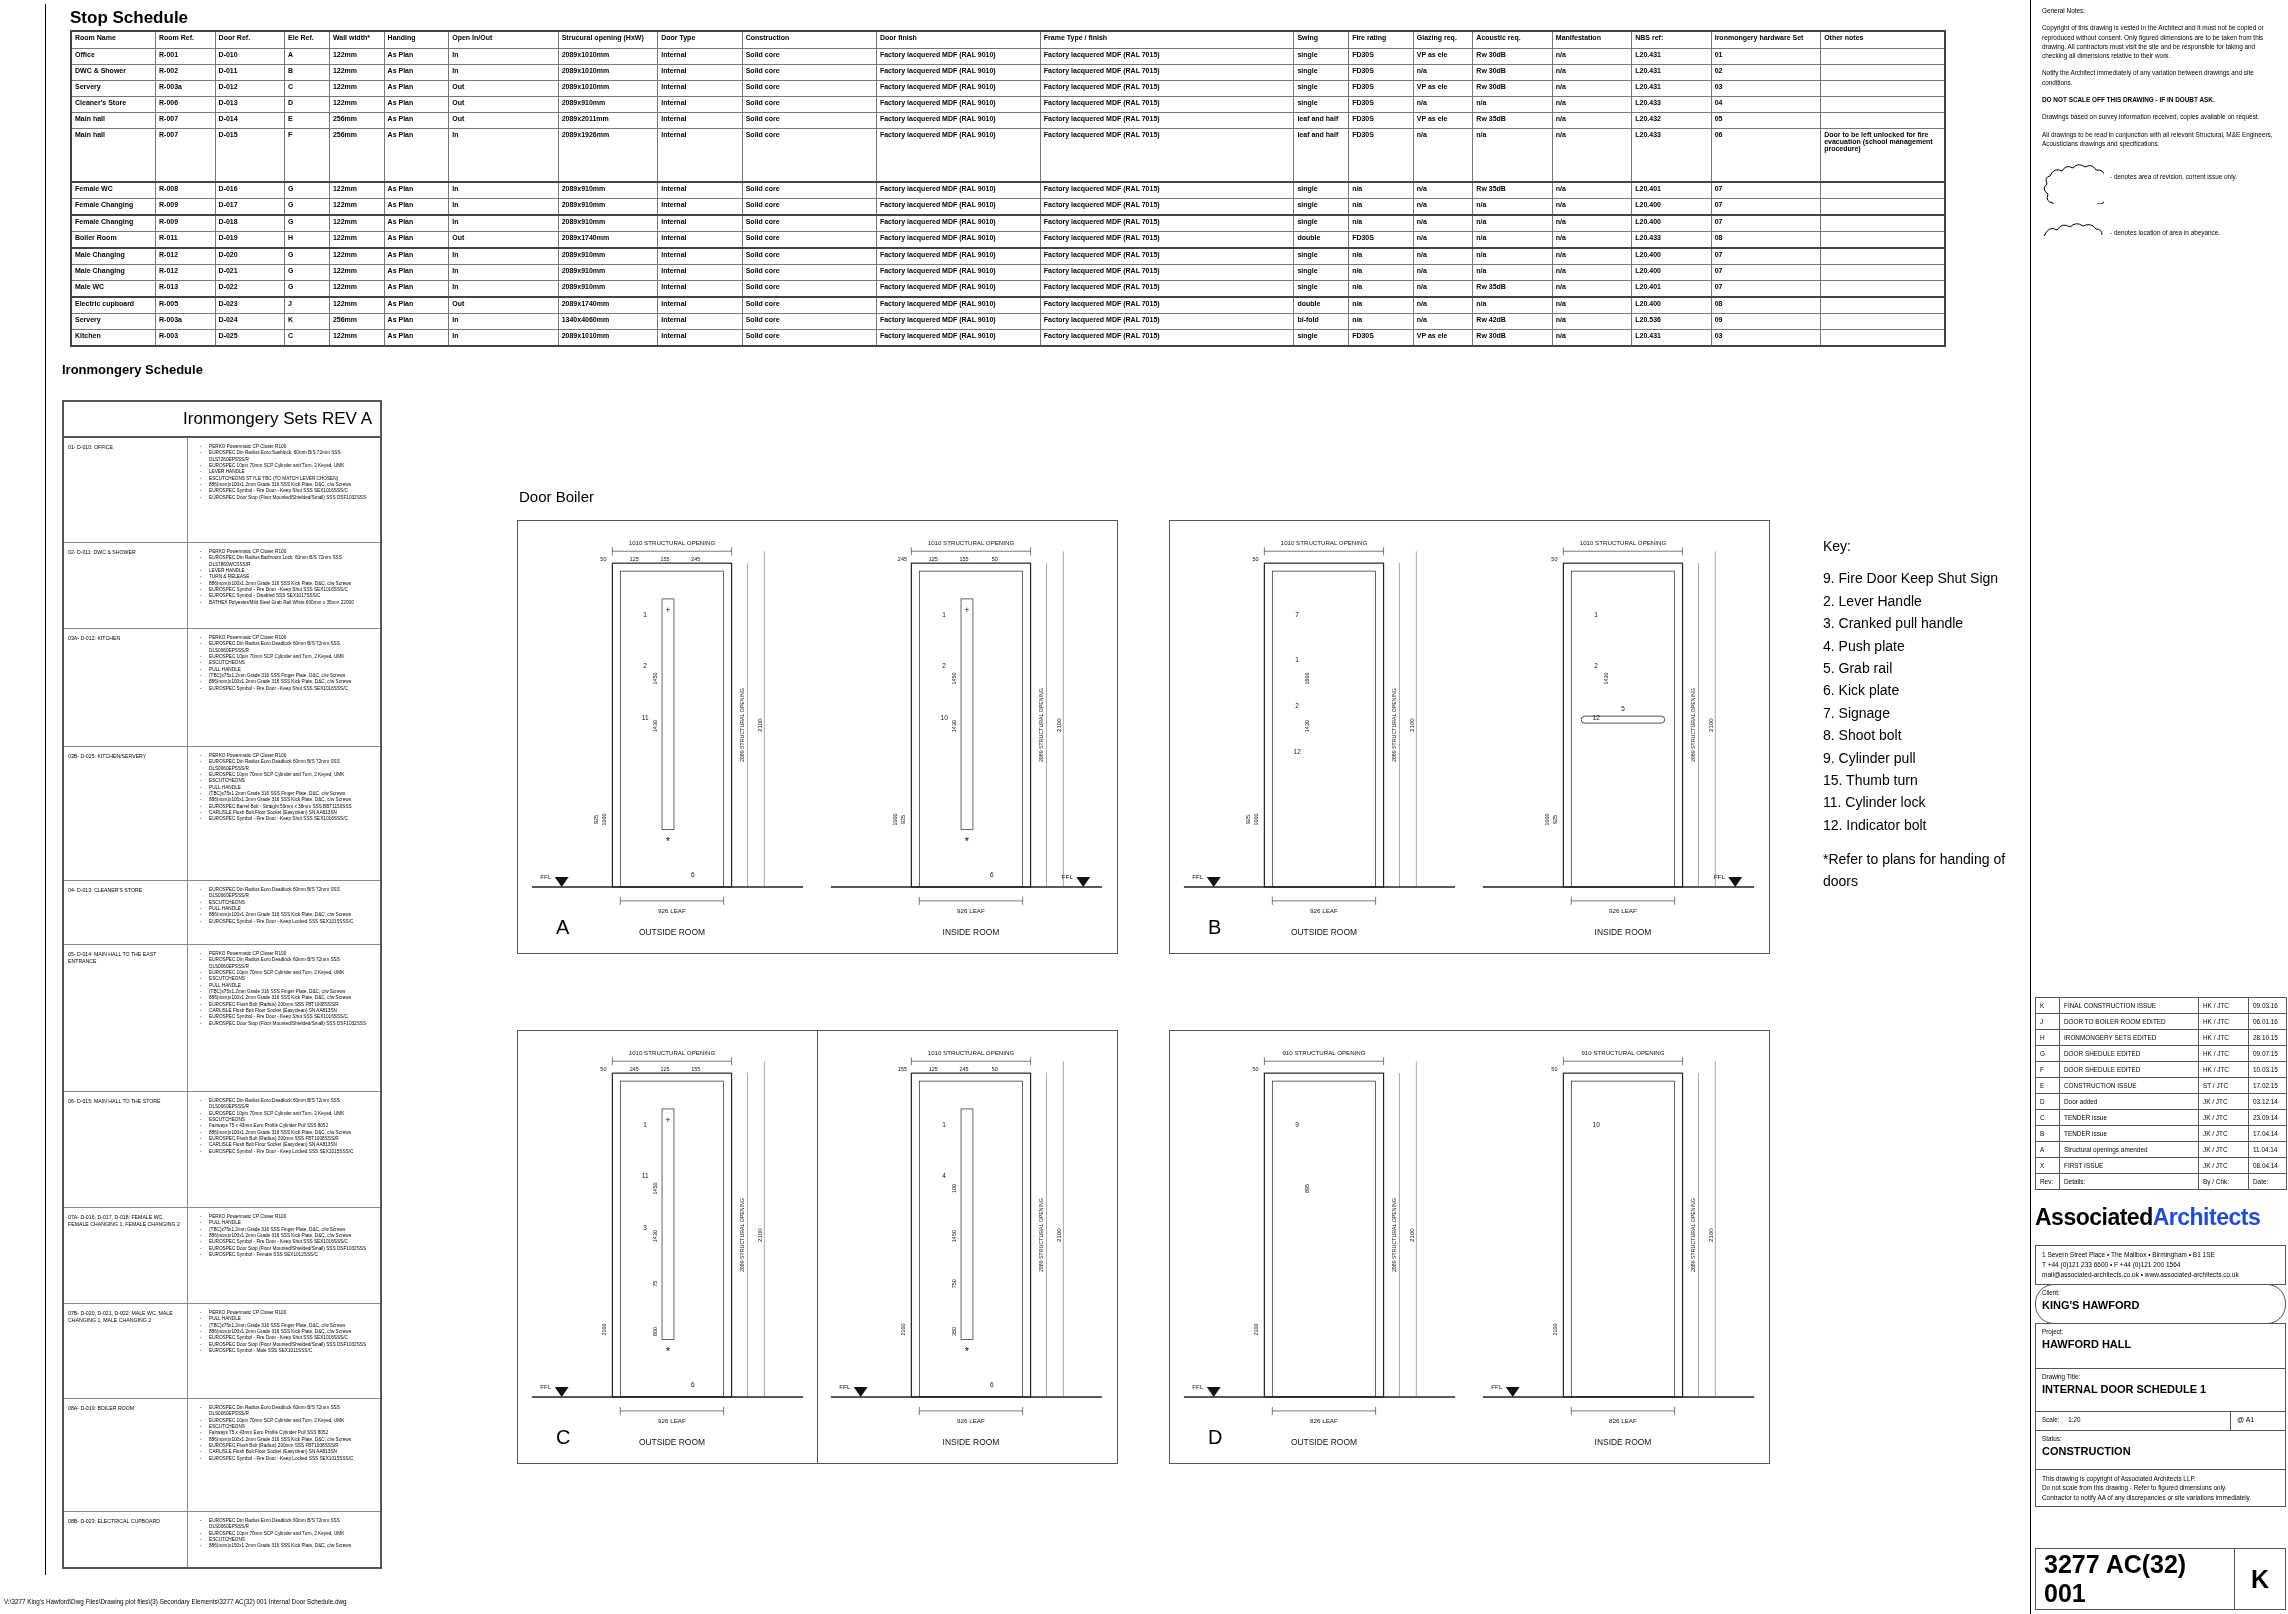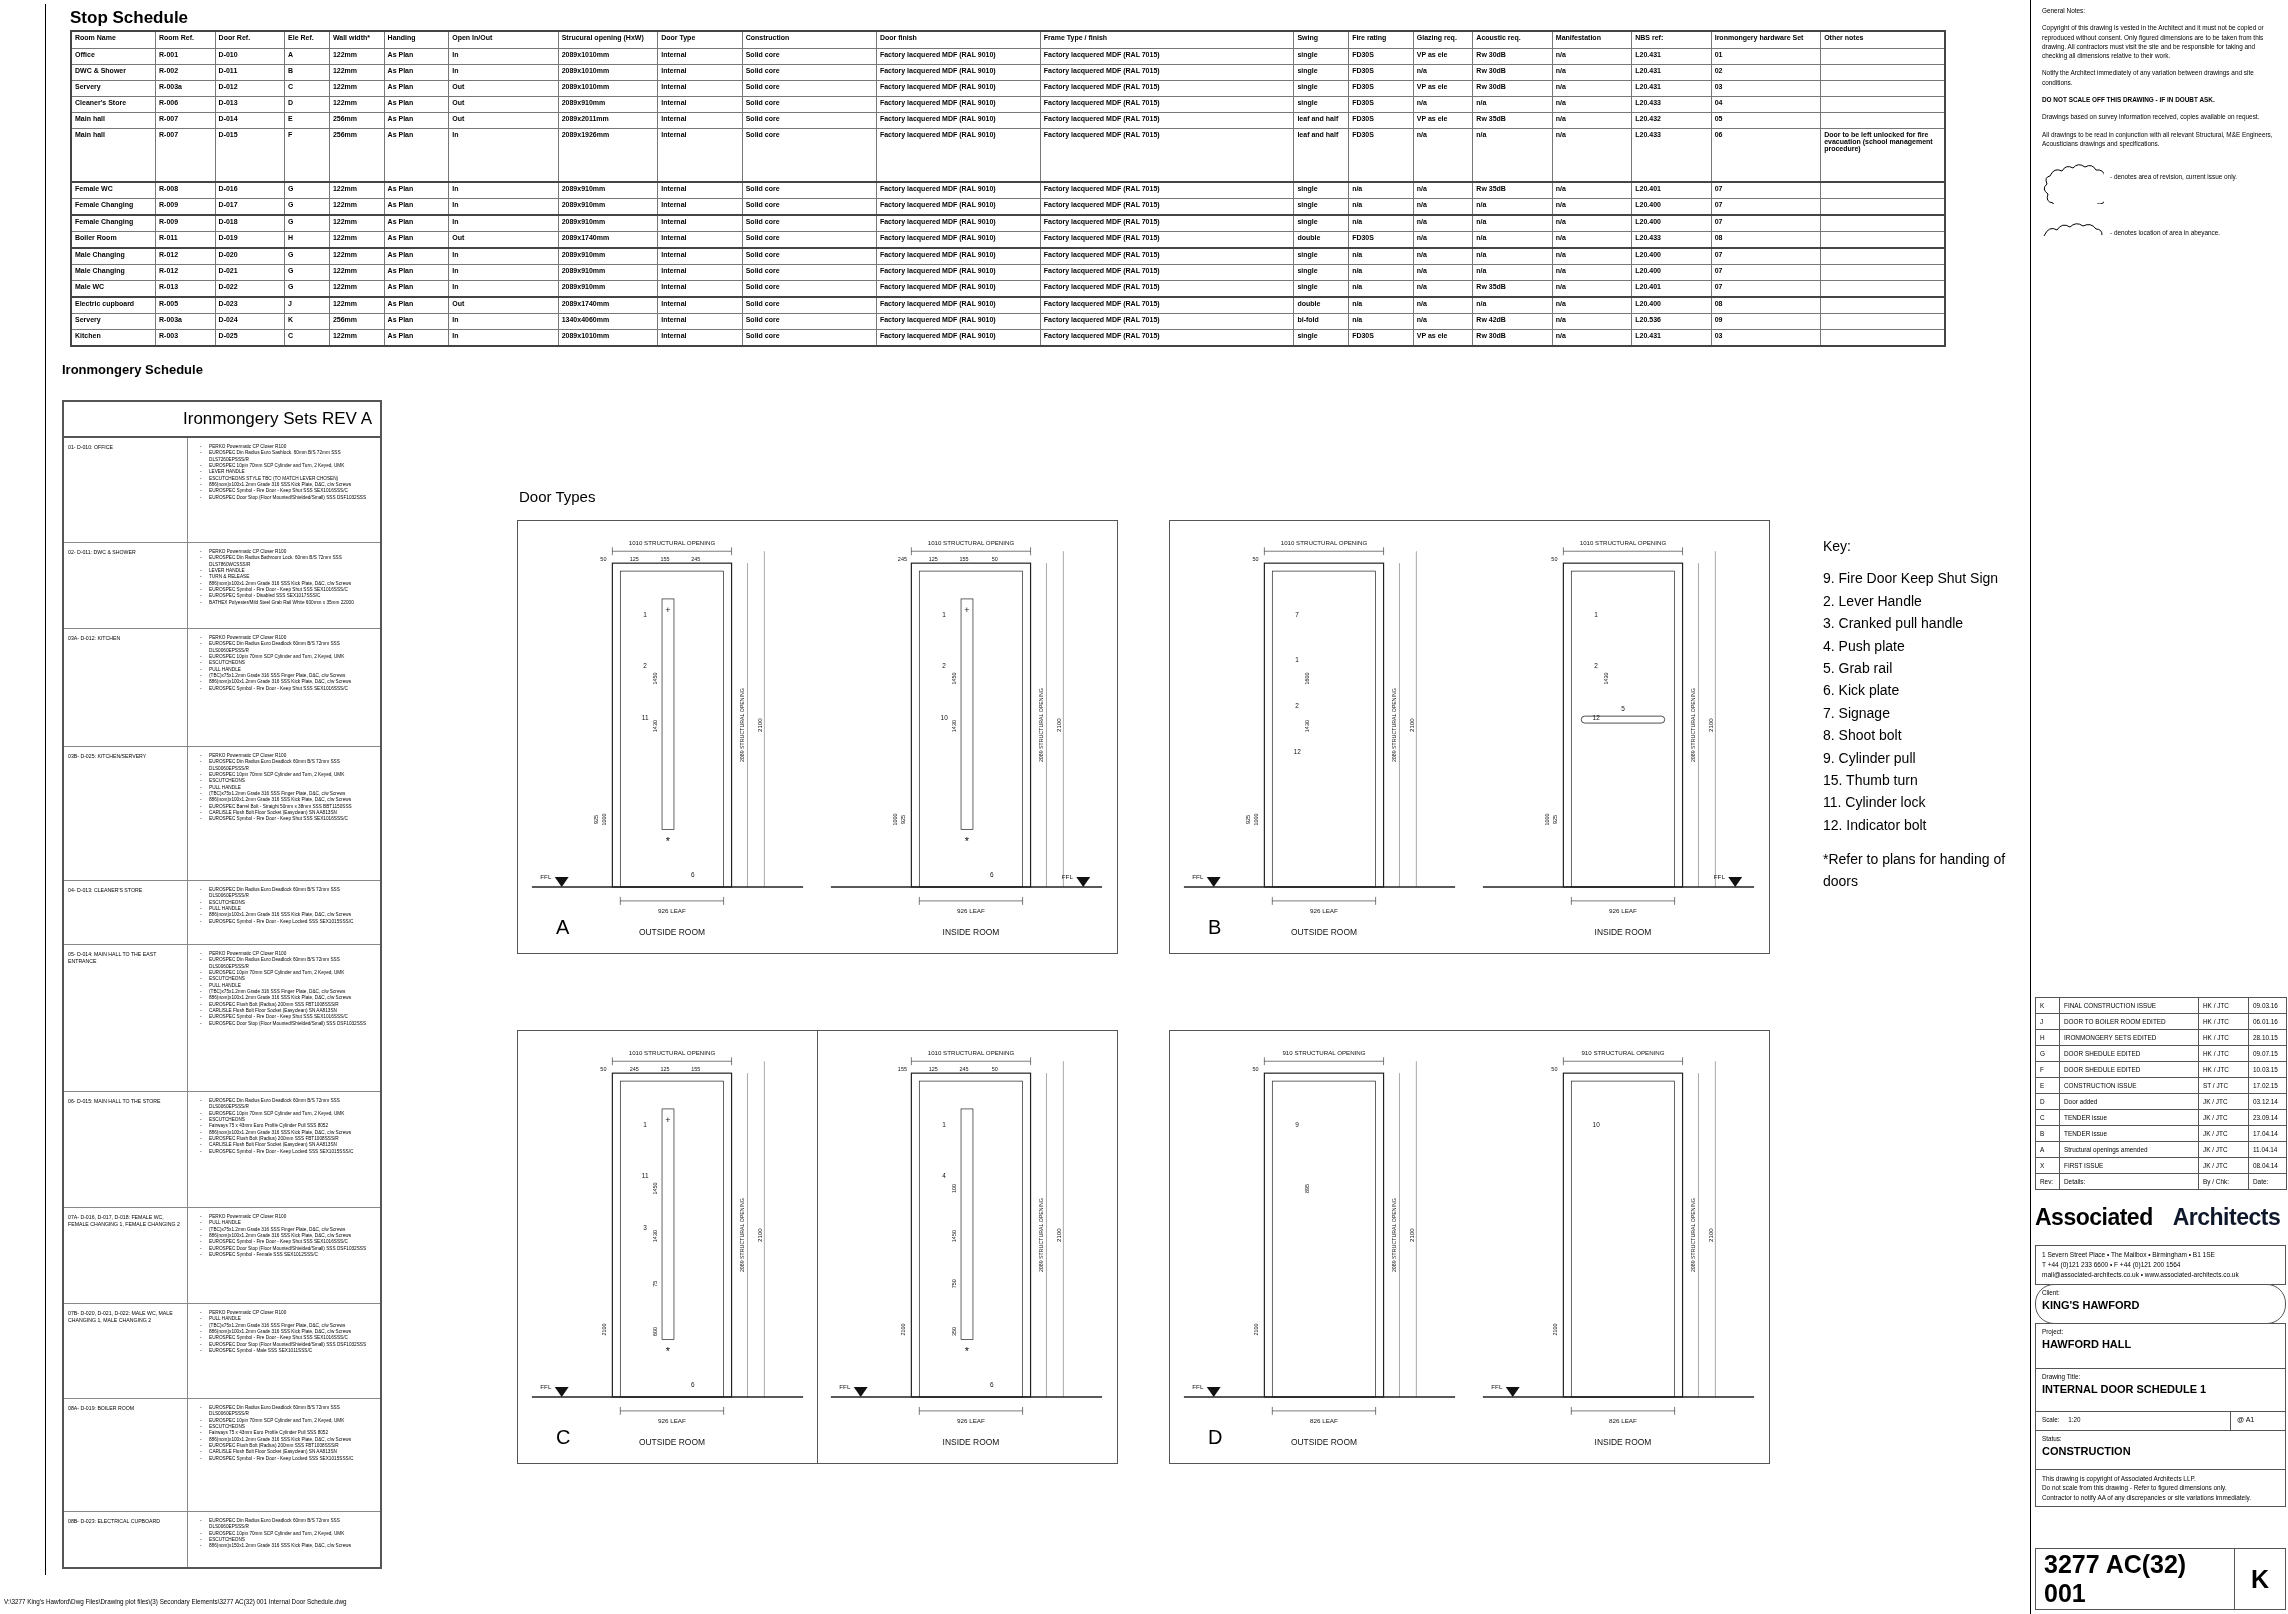--- a/index.html
+++ b/index.html
@@ -55,21 +55,21 @@
   #gen-notes .bold{font-weight:bold;}
   .legend{display:flex;align-items:flex-start;margin-top:16px;}
   .legend svg{flex:none;margin-right:6px;}
   .legend .ltext{padding-top:8px;}
 
   #rev-table{position:absolute;left:2035px;top:997px;width:251px;border-collapse:collapse;table-layout:fixed;}
   #rev-table td{border:1px solid #555;font-size:6.4px;padding:3px 4px;height:9px;overflow:hidden;white-space:nowrap;}
 
   #title-block{position:absolute;left:2035px;top:1204px;width:251px;}
   .logo{font-size:23px;font-weight:bold;letter-spacing:-0.5px;white-space:nowrap;}
-  .logo .light{color:#0f172a;margin-left:20px;}
+  .logo .light{color:#1d4ed8;}
   .tb-box{border:1px solid #555;padding:4px 6px;margin-top:-1px;background:#fff;}
   .tb-address{margin-top:14px;font-size:6.5px;line-height:1.55;}
   .tb-label{font-size:6.3px;}
   .tb-value{font-size:11px;font-weight:bold;margin-top:3px;}
   .tb-client{height:30px;border-radius:19px;}
   .tb-project{height:36px;}
   .tb-title{height:34px;}
   .tb-scale{display:flex;padding:0;height:18px;}
   .tb-scale .scell{flex:1;padding:4px 6px;font-size:6.3px;}
   .tb-scale .acell{width:42px;border-left:1px solid #555;padding:4px 6px;font-size:7px;}
@@ -885,21 +885,21 @@
             </div>
             <div class="iron-item">
               <span class="dash">-</span>
               <span>886(nom)x150x1.2mm Grade 316 SSS Kick Plate, D&amp;C, c/w Screws</span>
             </div>
           </div>
         </div>
       </div>
   </div>
 
-  <div id="door-types-title">Door Types</div>
+  <div id="door-types-title">Door Boiler</div>
   <div id="panels">
       <div class="panel" id="panel-A">
         <div class="v0"><svg xmlns="http://www.w3.org/2000/svg" width="299" height="432" viewBox="0 0 301 434" font-family="Liberation Sans, sans-serif">
             <line x1="95" y1="30" x2="215" y2="30" stroke="#222" stroke-width="0.6"></line>
             <line x1="95" y1="26" x2="95" y2="34" stroke="#222" stroke-width="0.6"></line>
             <line x1="215" y1="26" x2="215" y2="34" stroke="#222" stroke-width="0.6"></line>
             <text x="155" y="24" font-size="6.2" text-anchor="middle" fill="#111">1010 STRUCTURAL OPENING</text>
             <text x="86" y="40" font-size="5.5" text-anchor="middle" fill="#111">50</text>
             <text x="117" y="40" font-size="5.5" text-anchor="middle" fill="#111">125</text>
             <text x="148" y="40" font-size="5.5" text-anchor="middle" fill="#111">155</text>

